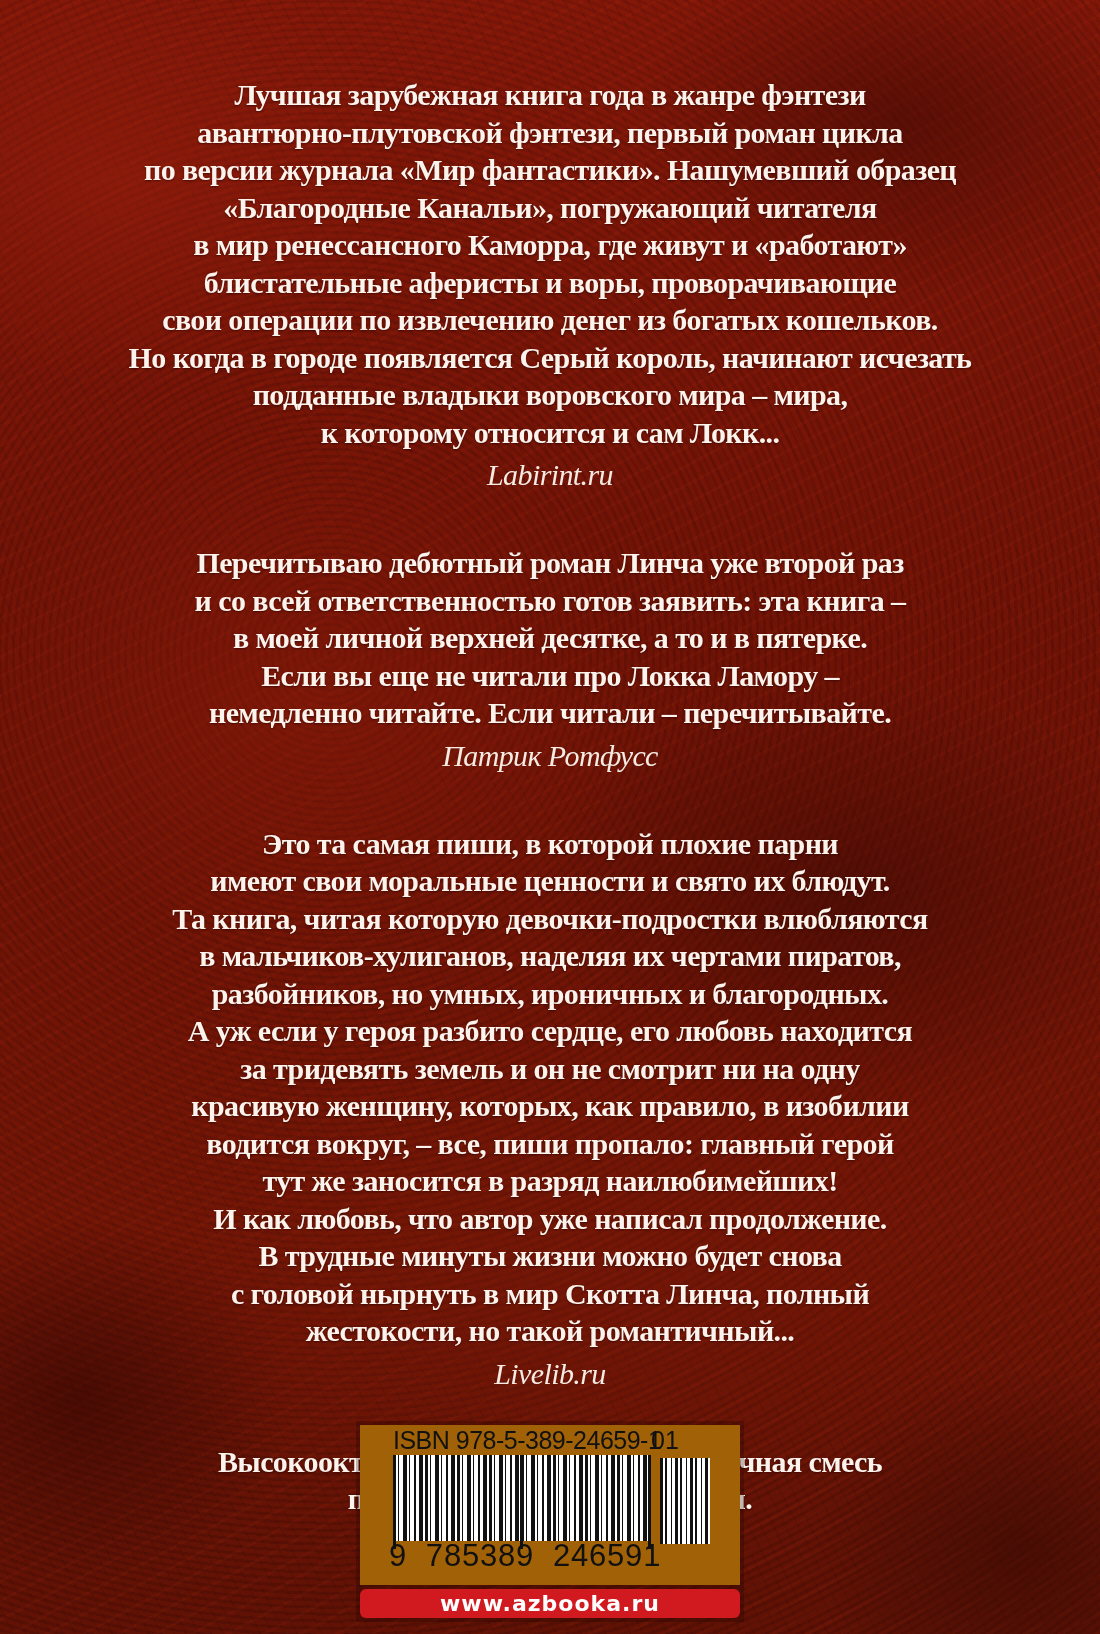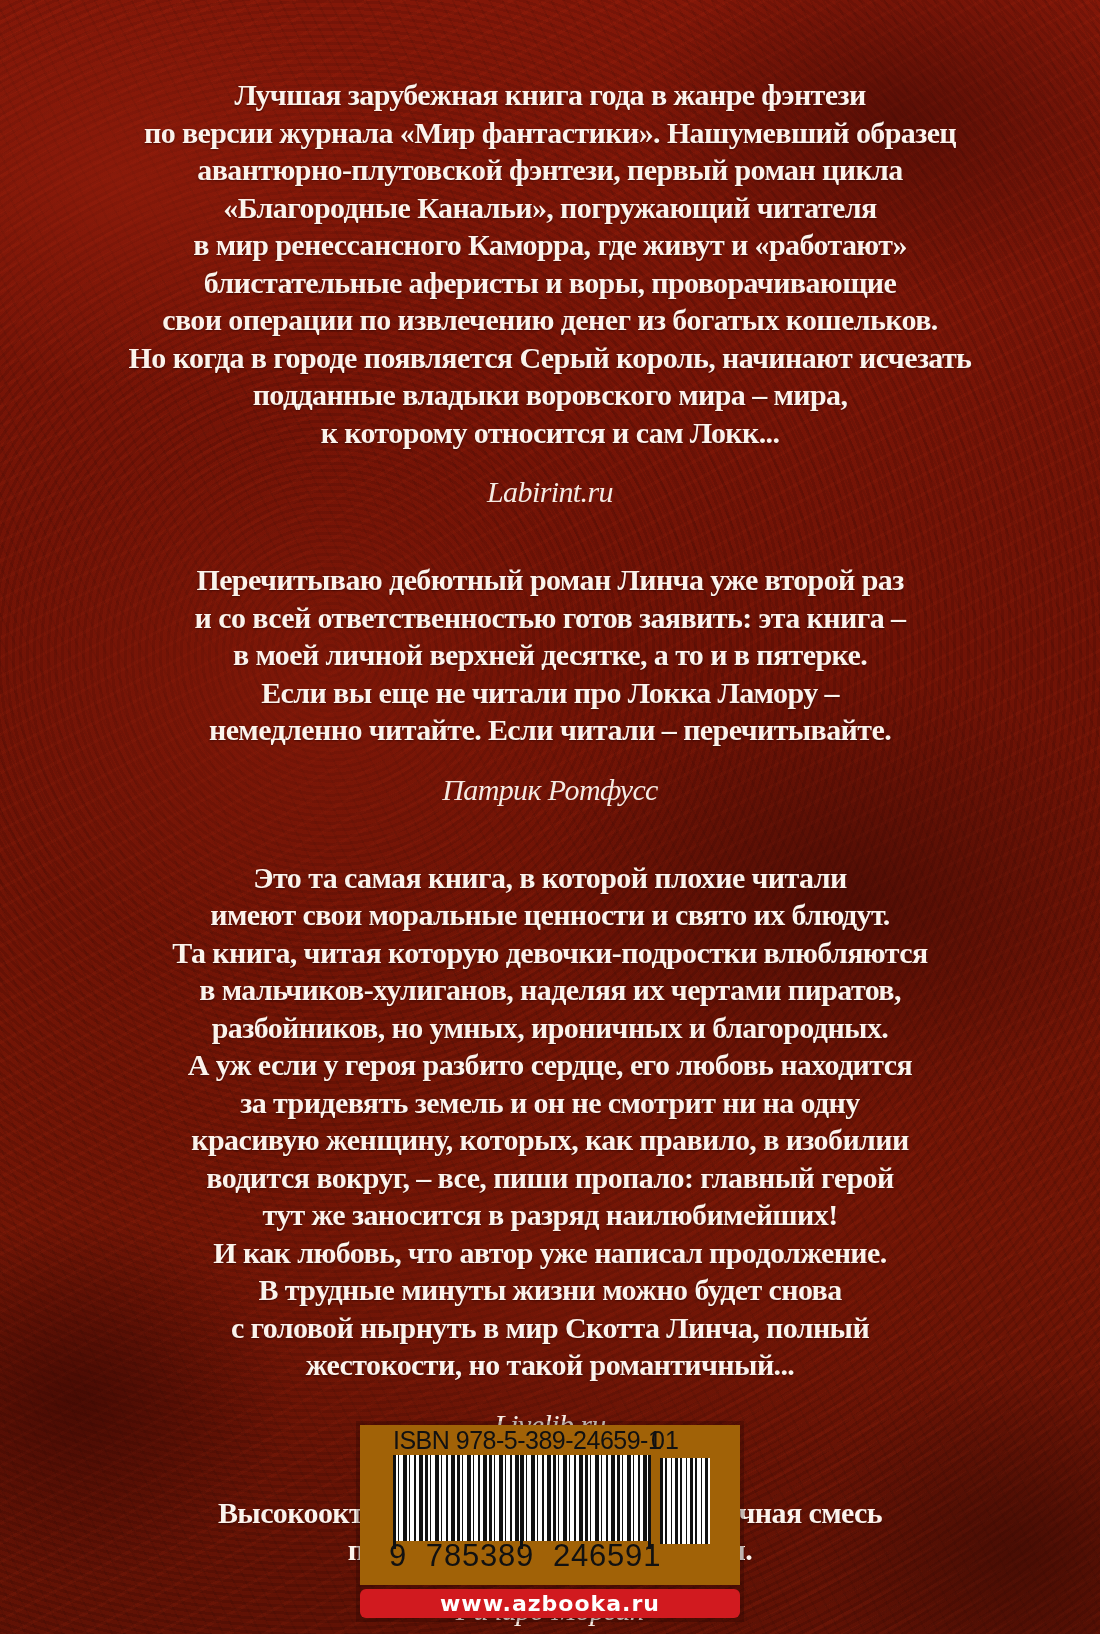--- a/index.html
+++ b/index.html
@@ -33,21 +33,21 @@
     letter-spacing: -0.6px;
     text-shadow: 0 1px 2px rgba(40,0,0,0.6);
     text-align: center;
   }
   .blurb .line { display: block; white-space: nowrap; }
   .source {
     font-style: italic;
     font-size: 30px;
     line-height: 37px;
     letter-spacing: -0.6px;
-    margin-top: 22px;
+    margin-top: 5px;
     color: #f5ebe3;
   }
   .block { margin-bottom: 51px; }
   .barcode-box {
     position: absolute; left: 360px; top: 1425px; width: 380px; height: 160px;
     background: #a16207;
   }
   .isbn-text {
     position: absolute; left: 33px; top: 1px;
     font-family: "Liberation Sans", "DejaVu Sans", sans-serif;
@@ -89,22 +89,22 @@
   }
 </style>
 </head>
 <body>
 
 <div class="content">
 
   <div class="block">
     <div class="blurb">
       <span class="line">Лучшая зарубежная книга года в жанре фэнтези</span>
+      <span class="line">авантюрно-плутовской фэнтези, первый роман цикла</span>
       <span class="line">по версии журнала «Мир фантастики». Нашумевший образец</span>
-      <span class="line">авантюрно-плутовской фэнтези, первый роман цикла</span>
       <span class="line">«Благородные Канальи», погружающий читателя</span>
       <span class="line">в мир ренессансного Каморра, где живут и «работают»</span>
       <span class="line">блистательные аферисты и воры, проворачивающие</span>
       <span class="line">свои операции по извлечению денег из богатых кошельков.</span>
       <span class="line">Но когда в городе появляется Серый король, начинают исчезать</span>
       <span class="line">подданные владыки воровского мира – мира,</span>
       <span class="line">к которому относится и сам Локк...</span>
     </div>
     <div class="source">Labirint.ru</div>
   </div>
@@ -115,21 +115,21 @@
       <span class="line">и со всей ответственностью готов заявить: эта книга –</span>
       <span class="line">в моей личной верхней десятке, а то и в пятерке.</span>
       <span class="line">Если вы еще не читали про Локка Ламору –</span>
       <span class="line">немедленно читайте. Если читали – перечитывайте.</span>
     </div>
     <div class="source">Патрик Ротфусс</div>
   </div>
 
   <div class="block">
     <div class="blurb">
-      <span class="line">Это та самая книга, в которой плохие читали</span>
+      <span class="line">Это та самая пиши, в которой плохие парни</span>
       <span class="line">имеют свои моральные ценности и свято их блюдут.</span>
       <span class="line">Та книга, читая которую девочки-подростки влюбляются</span>
       <span class="line">в мальчиков-хулиганов, наделяя их чертами пиратов,</span>
       <span class="line">разбойников, но умных, ироничных и благородных.</span>
       <span class="line">А уж если у героя разбито сердце, его любовь находится</span>
       <span class="line">за тридевять земель и он не смотрит ни на одну</span>
       <span class="line">красивую женщину, которых, как правило, в изобилии</span>
       <span class="line">водится вокруг, – все, пиши пропало: главный герой</span>
       <span class="line">тут же заносится в разряд наилюбимейших!</span>
       <span class="line">И как любовь, что автор уже написал продолжение.</span>

